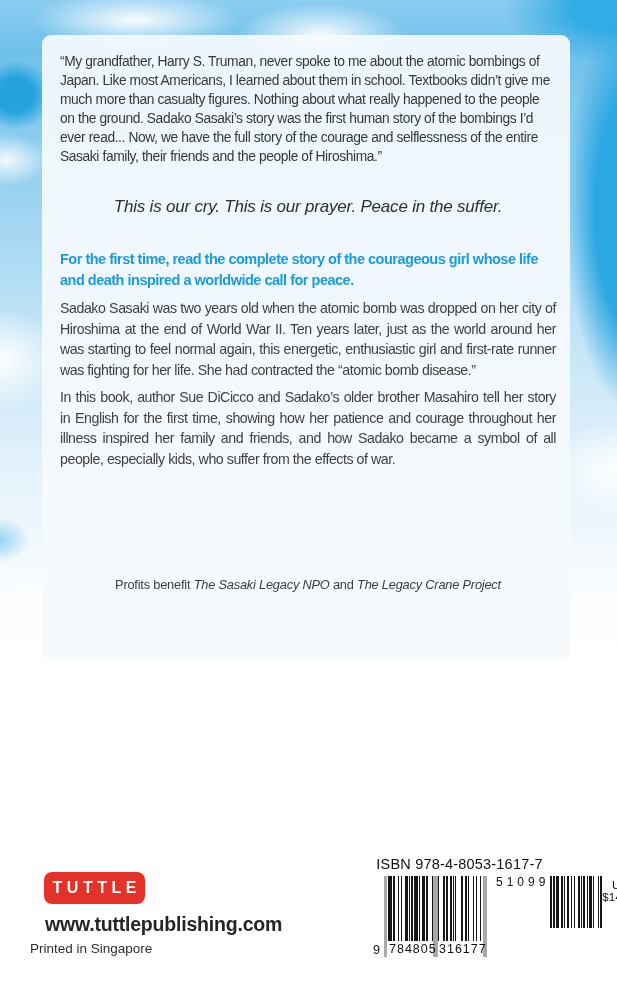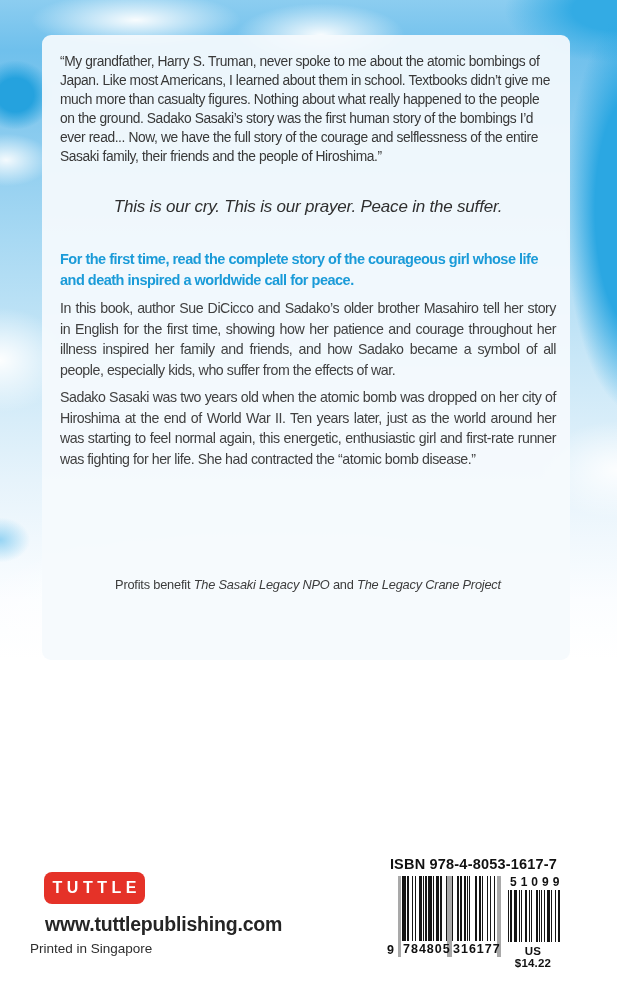--- a/index.html
+++ b/index.html
@@ -65,60 +65,60 @@
     color:#fff;font-weight:bold;font-size:16px;letter-spacing:4.5px;text-indent:4.5px;
   }
   .website{
     position:absolute;left:45px;top:913px;font-size:19.5px;font-weight:bold;
     color:#252525;letter-spacing:-0.2px;
   }
   .printed{
     position:absolute;left:30px;top:941px;font-size:13.5px;color:#2e2e2e;
   }
   
-  .barcode-block{position:absolute;left:385px;top:856px;width:177px;font-weight:bold;}
+  .barcode-block{position:absolute;left:371px;top:856px;width:177px;}
   .isbn-label{
     text-align:center;font-size:14.5px;color:#111;letter-spacing:0.2px;margin:0 0 4px 0;
   }
   .bc-row{display:flex;align-items:flex-start;}
   .ean-main{position:relative;margin-left:13px;width:103px;height:81px;}
   .bars{display:flex;align-items:flex-start;}
   .bar{flex:none;background:#161616;height:65px;}
   .bar.guard{background:#a9a9a9;height:81px;}
   .gap{flex:none;height:1px;}
   .digit-left{
     position:absolute;left:-11px;bottom:0;font-size:12.5px;color:#111;
   }
   .digit-group{
     position:absolute;bottom:0;width:43px;height:15px;background:#fff;
     text-align:center;font-size:12.5px;letter-spacing:1px;color:#111;
   }
   .dg1{left:5px;} .dg2{left:55px;}
-  .ean-addon{margin-left:6px;width:52px;display:flex;flex-direction:column;}
+  .ean-addon{margin-left:6px;width:52px;display:flex;}
   .addon-label{
     font-size:12px;letter-spacing:4px;text-indent:3px;color:#111;
     text-align:center;height:13px;line-height:13px;margin:0 0 1px 0;
   }
   .ean-addon .bar{height:52px;}
   .price-label{
     margin:3px 0 0 0;font-size:11.5px;color:#111;text-align:center;letter-spacing:0.2px;
   }
 </style>
 </head>
 <body>
 
 <div id="cover">
   <div class="sky"></div>
 
   <div class="panel">
     <p class="quote">“My grandfather, Harry S. Truman, never spoke to me about the atomic bombings of Japan. Like most Americans, I learned about them in school. Textbooks didn’t give me much more than casualty figures. Nothing about what really happened to the people on the ground. Sadako Sasaki’s story was the first human story of the bombings I’d ever read... Now, we have the full story of the courage and selflessness of the entire Sasaki family, their friends and the people of Hiroshima.”</p>
     <p class="tagline">This is our cry. This is our prayer. Peace in the suffer.</p>
     <p class="heading">For the first time, read the complete story of the courageous girl whose life and death inspired a worldwide call for peace.</p>
+    <p class="body-par">Sadako Sasaki was two years old when the atomic bomb was dropped on her city of Hiroshima at the end of World War II. Ten years later, just as the world around her was starting to feel normal again, this energetic, enthusiastic girl and first-rate runner was fighting for her life. She had contracted the “atomic bomb disease.”</p>
     <p class="body-par">In this book, author Sue DiCicco and Sadako’s older brother Masahiro tell her story in English for the first time, showing how her patience and courage throughout her illness inspired her family and friends, and how Sadako became a symbol of all people, especially kids, who suffer from the effects of war.</p>
-    <p class="body-par">Sadako Sasaki was two years old when the atomic bomb was dropped on her city of Hiroshima at the end of World War II. Ten years later, just as the world around her was starting to feel normal again, this energetic, enthusiastic girl and first-rate runner was fighting for her life. She had contracted the “atomic bomb disease.”</p>
     <p class="credits"><span>Profits benefit </span><span class="it">The Sasaki Legacy NPO</span><span> and </span><span class="it">The Legacy Crane Project</span></p>
   </div>
 
   <div class="tuttle-box">
     <span>TUTTLE</span>
   </div>
   <div class="website">www.tuttlepublishing.com</div>
   <div class="printed">Printed in Singapore</div>
 
   <div class="barcode-block">

